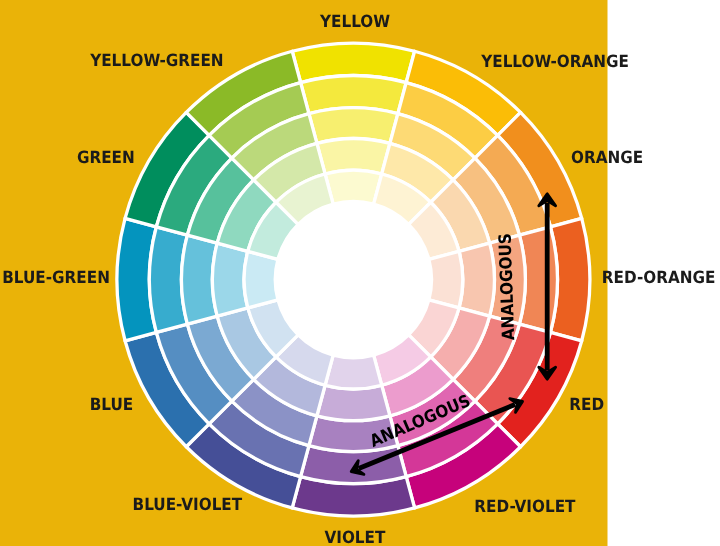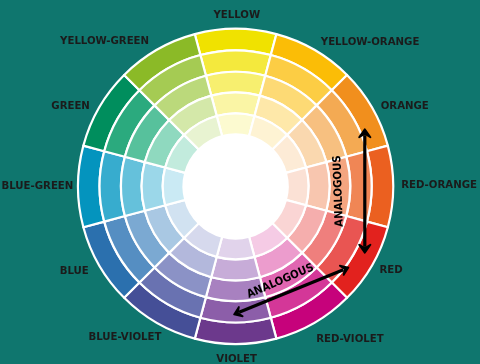--- a/index.html
+++ b/index.html
@@ -2,21 +2,21 @@
 <html><head>
 <meta charset="utf-8">
 <title>Color Wheel</title>
 <style>
   html,body{margin:0;padding:0;}
   body{
     width:480px;height:364px;background:#FFFFFF;
     font-family:"DejaVu Sans",sans-serif;
     overflow:hidden;position:relative;
   }
-  #figure{position:absolute;left:0;top:0;width:480px;height:364px;background:#0f766e;}
+  #figure{position:absolute;left:0;top:0;width:394px;height:364px;background:#eab308;padding-left:11px;}
   #wheel-svg{display:block;position:absolute;left:0;top:0;}
   .wheel-label{
     font-family:"DejaVu Sans",sans-serif;font-stretch:condensed;
     font-weight:bold;font-size:11.3px;fill:#1b1b1b;
     letter-spacing:0px;
   }
   .annot-label{
     font-family:"DejaVu Sans",sans-serif;font-stretch:condensed;
     font-weight:bold;font-size:11.3px;fill:#000000;
     letter-spacing:0px;

